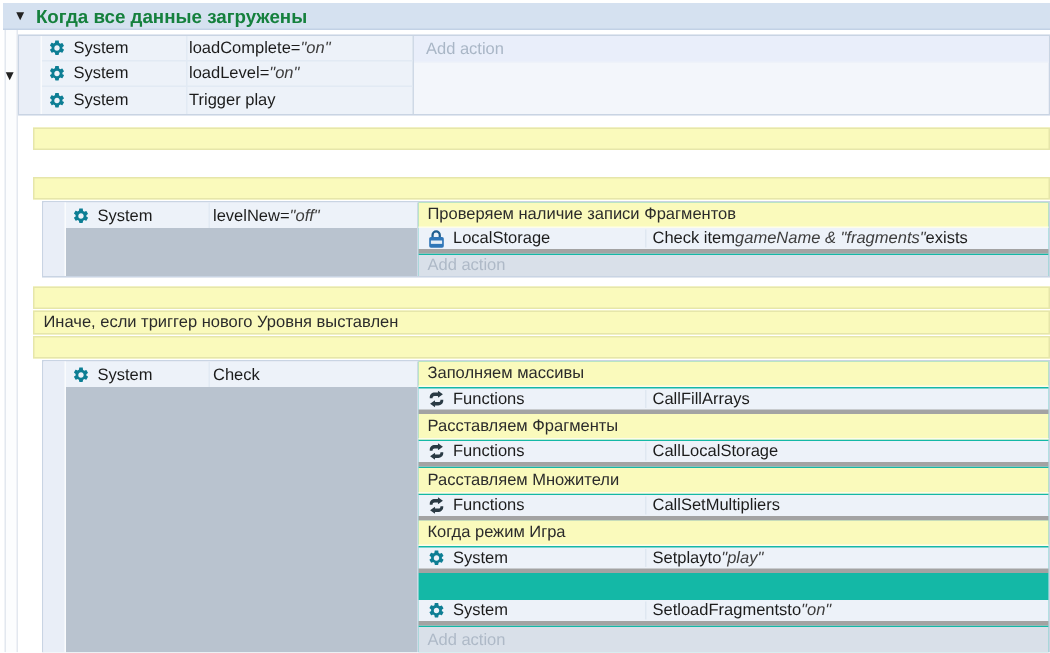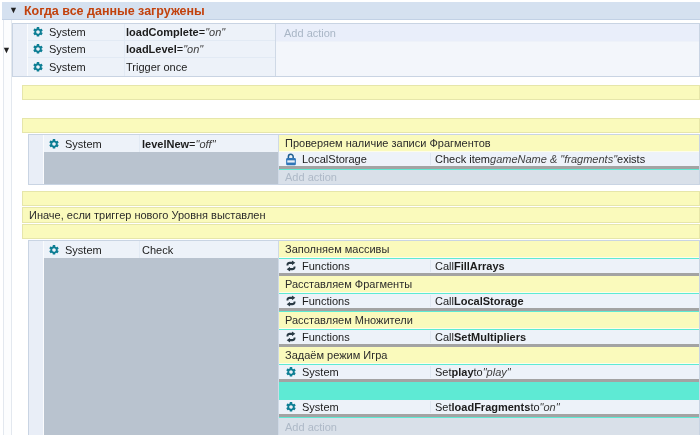--- a/index.html
+++ b/index.html
@@ -6,21 +6,21 @@
   #canvas{
     position:relative;width:700px;height:435px;background:#ffffff;overflow:hidden;
     font-family:"Liberation Sans",sans-serif;font-size:11px;color:#1c1c1c;
   }
   
   .group-header{
     position:absolute;left:2px;top:2px;width:698px;height:18px;background:#d5e1f0;
     border-bottom:1px solid #c2d1e5;display:flex;align-items:center;padding-left:7px;box-sizing:border-box;
   }
   .tri{font-size:9px;line-height:1;color:#222;margin-right:6px;}
-  .group-title{font-weight:bold;font-size:12.5px;color:#c2410c;}
+  .group-title{font-weight:bold;font-size:12.5px;color:#15803d;}
   
   .guide-strip{
     position:absolute;left:3px;top:20px;bottom:0;width:9px;background:#fcfdfe;
     border-left:1px solid #e3e8ef;border-right:1px solid #e3e8ef;box-sizing:border-box;
   }
   .ev-tri{position:absolute;left:2px;top:46px;font-size:9px;line-height:1;color:#222;}
   
   .event{position:absolute;background:#f3f6fb;border:1px solid #c9d4e3;box-sizing:border-box;}
   .ev1{left:12px;top:23px;width:688px;height:54px;}
   .ev2{left:28px;top:134px;width:672px;height:51px;}
@@ -30,38 +30,38 @@
   .conds-2{width:250px;}
   .margin-strip{position:absolute;left:0;top:0;bottom:0;width:15px;background:#e9eef7;border-right:1px solid #fafbfd;box-sizing:border-box;}
   .cond-row{position:absolute;left:15px;right:0;height:17px;display:flex;align-items:center;box-sizing:border-box;}
   .cond-sep{border-bottom:1px solid #e2eaf4;}
   .obj{display:flex;align-items:center;gap:5px;padding-left:3px;}
   .icon{display:inline-flex;width:13px;height:13px;align-items:center;justify-content:center;flex:0 0 auto;}
   .param{position:absolute;left:98px;top:0;height:100%;display:flex;align-items:center;white-space:nowrap;}
   .cvd{position:absolute;top:0;width:1px;background:#e2eaf4;}
   .gray-fill{position:absolute;left:15px;right:0;top:17px;bottom:0;background:#b9c3cf;}
   
-  .acts{position:absolute;right:0;top:0;bottom:0;background:#5eead4;}
+  .acts{position:absolute;right:0;top:0;bottom:0;background:#14b8a6;}
   .acts-1{left:263px;background:#f3f6fb;}
   .acts-2{left:250px;}
   .add-first{position:absolute;left:0;right:0;top:0;height:18px;background:#e9eefa;color:#a9b6c6;display:flex;align-items:center;padding-left:8px;border-bottom:1px solid #eef2f9;box-sizing:border-box;}
   .arow{position:absolute;left:0;right:0;height:17px;display:flex;align-items:center;box-sizing:border-box;}
   .arow.action{background:#edf2f9;border-bottom:3px solid #a3a3a3;}
   .arow.comment{background:#fafabc;border-bottom:1px solid #fdfdea;padding-left:6px;color:#2b2b2b;}
   .arow .obj{padding-left:5px;}
   .avd{position:absolute;left:151px;top:1px;bottom:1px;width:1px;background:#dfe7f1;}
   .aparam{position:absolute;left:156px;top:0;height:100%;display:flex;align-items:center;white-space:nowrap;}
   .add-row{position:absolute;left:0;right:0;background:#d9e0e9;color:#aeb9c7;display:flex;align-items:center;padding-left:6px;}
   
   .comment-bar{
     position:absolute;left:22px;width:678px;background:#fafabc;border:1px solid #e6e6aa;
     box-sizing:border-box;display:flex;align-items:center;padding-left:6px;color:#2b2b2b;
   }
   
-  .seg-b{font-weight:bold;}
+  .seg-b{font-weight:normal;}
   .seg-i{font-style:italic;color:#3d3d3d;}
   .seg-n{}
 </style>
 </head>
 <body>
 
 <svg width="0" height="0" style="position:absolute">
   <defs>
     <g id="gear">
       <path fill="#0d7e94" d="M19.14 12.94c.04-.3.06-.61.06-.94s-.02-.64-.07-.94l2.03-1.58a.49.49 0 0 0 .12-.61l-1.92-3.32a.49.49 0 0 0-.59-.22l-2.39.96c-.5-.38-1.03-.7-1.62-.94l-.36-2.54A.48.48 0 0 0 13.92 2h-3.84c-.24 0-.43.17-.47.41l-.36 2.54c-.59.24-1.13.57-1.62.94l-2.39-.96a.49.49 0 0 0-.59.22L2.73 8.47c-.12.21-.08.47.12.61l2.03 1.58c-.05.3-.09.63-.09.94s.02.64.07.94l-2.03 1.58a.49.49 0 0 0-.12.61l1.92 3.32c.12.22.37.29.59.22l2.39-.96c.5.38 1.03.7 1.62.94l.36 2.54c.05.24.24.41.48.41h3.84c.24 0 .44-.17.47-.41l.36-2.54c.59-.24 1.13-.56 1.62-.94l2.39.96c.22.08.47 0 .59-.22l1.92-3.32c.12-.22.07-.47-.12-.61l-2.01-1.58zM12 15.6A3.61 3.61 0 0 1 8.4 12c0-1.98 1.62-3.6 3.6-3.6s3.6 1.62 3.6 3.6-1.62 3.6-3.6 3.6z"></path>
@@ -126,21 +126,21 @@
       <div class="cond-row" style="top:34px;height:18px">
         <span class="obj">
           <span class="icon">
               <svg width="12" height="12" viewBox="0 0 24 24">
                 <use href="#gear"></use>
               </svg>
             </span>
           <span>System</span>
         </span>
         <span class="param">
-            <span class="seg-n">Trigger once</span>
+            <span class="seg-n">Trigger play</span>
           </span>
       </div>
     </div>
     <div class="acts acts-1">
       <div class="add-first">Add action</div>
     </div>
   </div>
 
   <div class="comment-bar" style="top:85px;height:15px">
     <span></span>
@@ -276,21 +276,21 @@
           <span>Functions</span>
         </span>
         <span class="avd"></span>
         <span class="aparam">
             <span class="seg-n">Call </span>
             <span class="seg-b">SetMultipliers</span>
           </span>
       </div>
 
       <div class="arow comment" style="top:106.2px">
-        <span>Задаём режим Игра</span>
+        <span>Когда режим Игра</span>
       </div>
       <div class="arow action" style="top:123.9px">
         <span class="obj">
           <span class="icon">
               <svg width="12" height="12" viewBox="0 0 24 24">
                 <use href="#gear"></use>
               </svg>
             </span>
           <span>System</span>
         </span>

